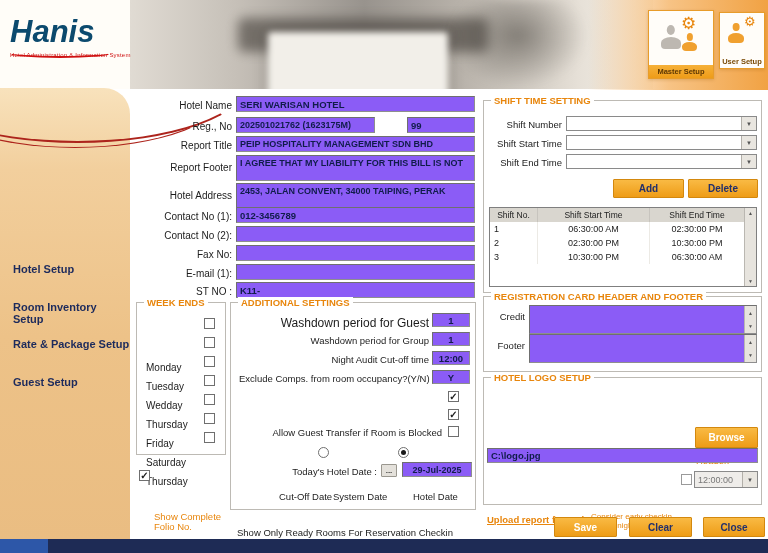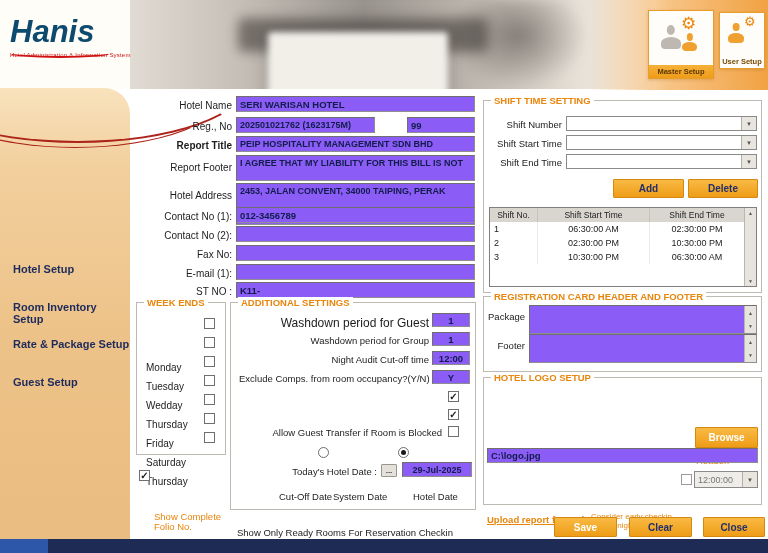--- a/index.html
+++ b/index.html
@@ -120,28 +120,28 @@
   </div>
 
   <div class="lbl" style="left:100px; top:100px; width:132px;">Hotel Name</div>
   <div class="tb" style="left:236px; top:96px; width:239px; height:16px;">SERI WARISAN HOTEL</div>
 
   <div class="lbl" style="left:100px; top:121px; width:132px;">Reg., No</div>
   <div class="tb" style="left:236px; top:117px; width:139px; height:16px; font-size:9px;">202501021762 (1623175M)</div>
   <div class="lbl lbl-l" style="left:371px; top:121px; width:36px; text-align:left;">#Rooms</div>
   <div class="tb" style="left:407px; top:117px; width:68px; height:16px;">99</div>
 
-  <div class="lbl" style="left:100px; top:140px; width:132px;font-weight:bold;">Report Title</div>
+  <div class="lbl" style="left:100px; top:140px; width:132px;">Report Title</div>
   <div class="tb" style="left:236px; top:136px; width:239px; height:16px; font-size:9px;">PEIP HOSPITALITY MANAGEMENT SDN BHD</div>
 
   <div class="lbl" style="left:100px; top:162px; width:132px;">Report Footer</div>
   <div class="tb ta" style="left:236px; top:155px; width:239px; height:26px; font-size:9px;">I AGREE THAT MY LIABILITY FOR THIS BILL IS NOT</div>
 
   <div class="lbl" style="left:100px; top:190px; width:132px;">Hotel Address</div>
-  <div class="tb ta" style="left:236px; top:183px; width:239px; height:42px; font-size:9px;">2453, JALAN CONVENT, 34000 TAIPING, PERAK</div>
+  <div class="tb ta" style="left:236px; top:183px; width:239px; height:25px; font-size:9px;">2453, JALAN CONVENT, 34000 TAIPING, PERAK</div>
 
   <div class="lbl" style="left:100px; top:211px; width:132px;">Contact No  (1):</div>
   <div class="tb" style="left:236px; top:207px; width:239px; height:16px;">012-3456789</div>
 
   <div class="lbl" style="left:100px; top:230px; width:132px;">Contact No  (2):</div>
   <div class="tb" style="left:236px; top:226px; width:239px; height:16px;"></div>
 
   <div class="lbl" style="left:100px; top:249px; width:132px;">Fax No:</div>
   <div class="tb" style="left:236px; top:245px; width:239px; height:16px;"></div>
 
@@ -243,21 +243,21 @@
     </div>
     <div class="vscroll">
         <span>▲</span>
         <span>▼</span>
       </div>
   </div>
 
   <div class="grp" style="left:483px; top:296px; width:279px; height:76px;">
     <div class="grp-title">REGISTRATION CARD HEADER AND FOOTER</div>
   </div>
-  <div class="lbl" style="left:487px; top:311px; width:38px; font-size:9.5px;">Package</div>
+  <div class="lbl" style="left:487px; top:311px; width:38px; font-size:9.5px;">Credit</div>
   <div class="tb ta" style="left:529px; top:305px; width:228px; height:29px; padding-right:14px;">
     <div class="vscroll">
         <span>▲</span>
         <span>▼</span>
       </div>
   </div>
   <div class="lbl" style="left:487px; top:340px; width:38px; font-size:9.5px;">Footer</div>
   <div class="tb ta" style="left:529px; top:334px; width:228px; height:29px; padding-right:14px;">
     <div class="vscroll">
         <span>▲</span>

